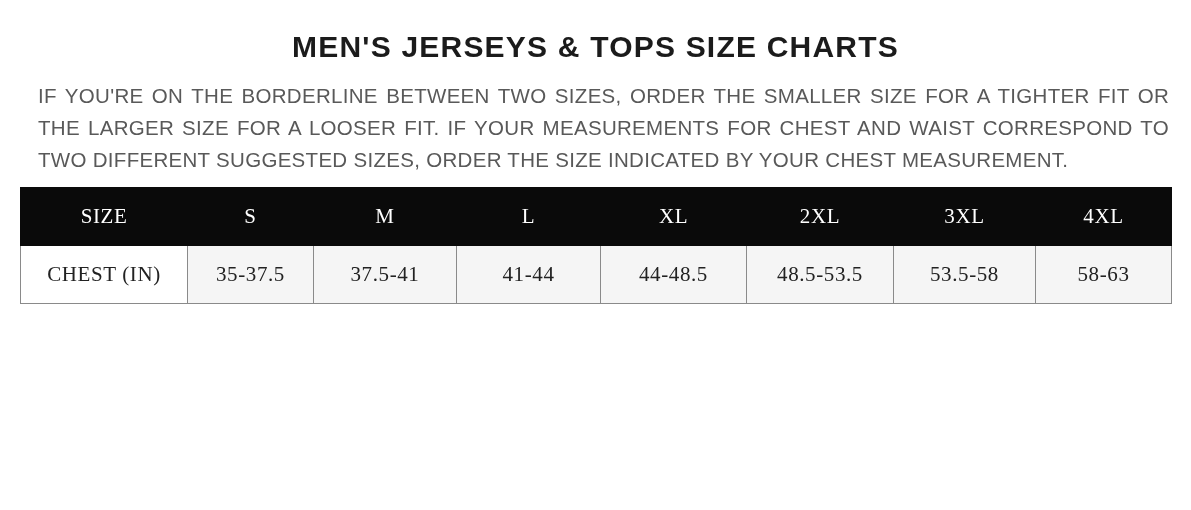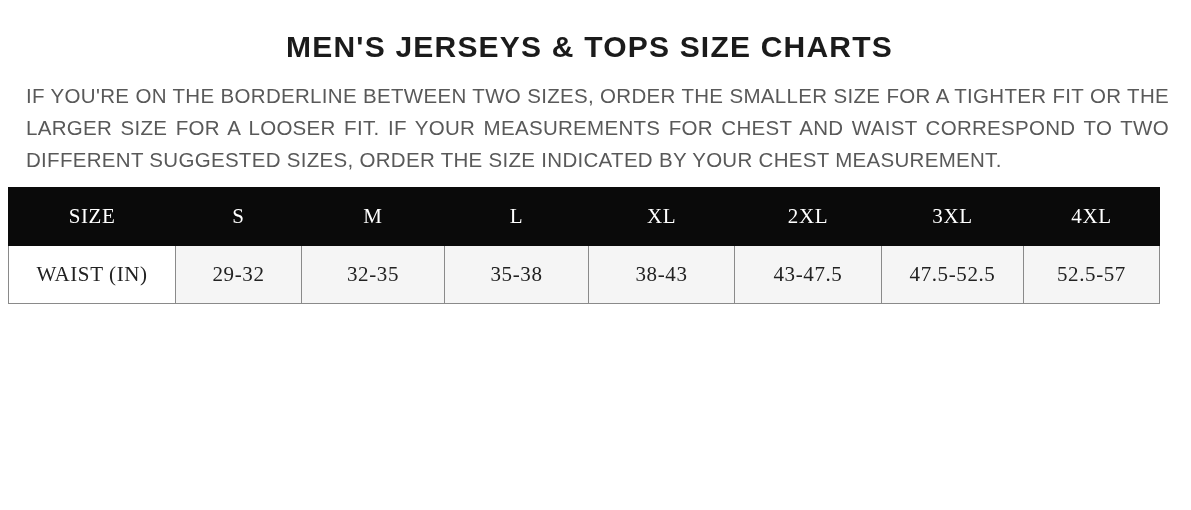--- a/index.html
+++ b/index.html
@@ -11,21 +11,21 @@
     width: 1191px;
     height: 510px;
     font-family: "Liberation Sans", sans-serif;
     color: #222222;
     overflow: hidden;
   }
   .page {
     width: 1191px;
     height: 366px;
     box-sizing: border-box;
-    padding: 22px 20px 0 8px;
+    padding: 22px 20px 0 20px;
     position: relative;
   }
   .title {
     text-align: center;
     font-family: "Liberation Sans", sans-serif;
     font-weight: bold;
     font-size: 30px;
     letter-spacing: 1.2px;
     color: #1b1b1b;
     margin: 8px 0 16px 0;
@@ -110,25 +110,25 @@
         <th>M</th>
         <th>L</th>
         <th>XL</th>
         <th>2XL</th>
         <th>3XL</th>
         <th>4XL</th>
       </tr>
     </thead>
     <tbody>
       <tr>
-        <td class="rowhead">WAIST (IN)</td>
-        <td>29-32</td>
-        <td>32-35</td>
-        <td>35-38</td>
-        <td>38-43</td>
-        <td>43-47.5</td>
-        <td>47.5-52.5</td>
-        <td>52.5-57</td>
+        <td class="rowhead">CHEST (IN)</td>
+        <td>35-37.5</td>
+        <td>37.5-41</td>
+        <td>41-44</td>
+        <td>44-48.5</td>
+        <td>48.5-53.5</td>
+        <td>53.5-58</td>
+        <td>58-63</td>
       </tr>
     </tbody>
   </table>
 
 </div>
 
 </body></html>

